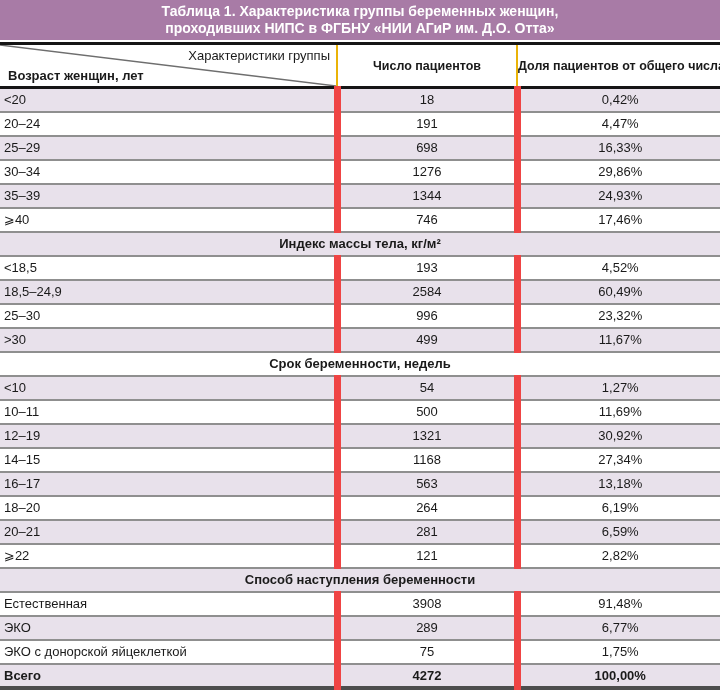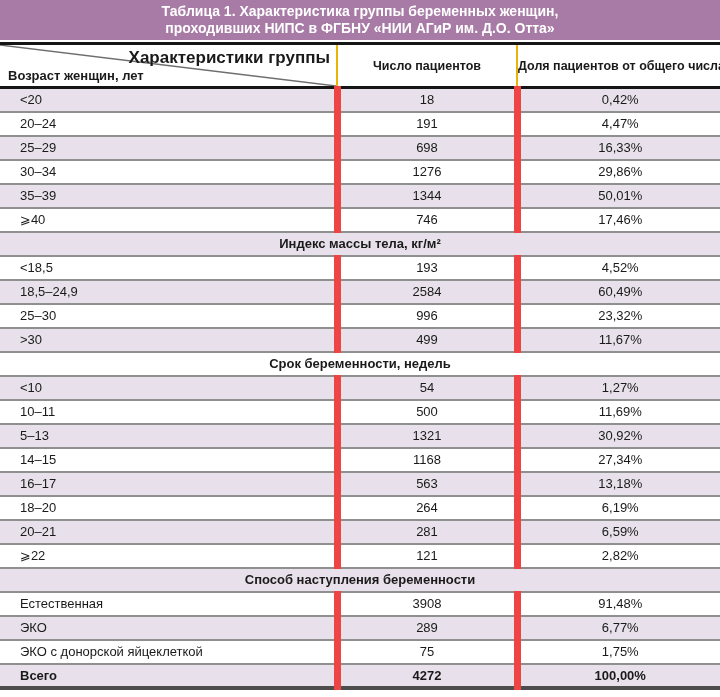--- a/index.html
+++ b/index.html
@@ -34,33 +34,33 @@
     border-bottom:3px solid #151515;
     background:#ffffff;
     font-weight:bold;font-size:12.5px;
     text-align:center;vertical-align:middle;
     white-space:nowrap;overflow:hidden;
     padding:0;
   }
   tr.head-row th{border-left:2px solid #eab308;}
   .diag-cell{position:relative;}
   .diag-svg{position:absolute;left:0;top:0;width:100%;height:100%;display:block;}
-  .diag-top{position:absolute;top:3px;right:6px;font-weight:bold;font-size:17px;}
+  .diag-top{position:absolute;top:3px;right:6px;font-weight:normal;font-size:13px;}
   .diag-bottom{position:absolute;bottom:3px;left:8px;font-weight:bold;font-size:13px;}
   
   tbody td{
     height:24px;
     box-sizing:border-box;
     font-size:13px;
     border-top:2px solid #8f8f8f;
     padding:0;
     vertical-align:middle;
     background:#ffffff;
   }
-  td.cell-label{text-align:left;padding-left:20px;}
+  td.cell-label{text-align:left;padding-left:4px;}
   td.cell-count,td.cell-share{text-align:center;border-left:7px solid #ef4444;}
   tr.alt td{background:var(--rowalt,#e8e1eb);}
   td.section-cell{
     text-align:center;font-weight:bold;
   }
   tr.bold td{font-weight:bold;}
 </style>
 </head>
 <body>
 
@@ -106,21 +106,21 @@
         <td class="cell-share">16,33%</td>
       </tr>
       <tr>
         <td class="cell-label">30–34</td>
         <td class="cell-count">1276</td>
         <td class="cell-share">29,86%</td>
       </tr>
       <tr class="alt">
         <td class="cell-label">35–39</td>
         <td class="cell-count">1344</td>
-        <td class="cell-share">50,01%</td>
+        <td class="cell-share">24,93%</td>
       </tr>
       <tr>
         <td class="cell-label">⩾40</td>
         <td class="cell-count">746</td>
         <td class="cell-share">17,46%</td>
       </tr>
       <tr class="alt">
         <td colspan="3" class="section-cell">Индекс массы тела, кг/м²</td>
       </tr>
       <tr>
@@ -150,21 +150,21 @@
         <td class="cell-label">&lt;10</td>
         <td class="cell-count">54</td>
         <td class="cell-share">1,27%</td>
       </tr>
       <tr>
         <td class="cell-label">10–11</td>
         <td class="cell-count">500</td>
         <td class="cell-share">11,69%</td>
       </tr>
       <tr class="alt">
-        <td class="cell-label">5–13</td>
+        <td class="cell-label">12–19</td>
         <td class="cell-count">1321</td>
         <td class="cell-share">30,92%</td>
       </tr>
       <tr>
         <td class="cell-label">14–15</td>
         <td class="cell-count">1168</td>
         <td class="cell-share">27,34%</td>
       </tr>
       <tr class="alt">
         <td class="cell-label">16–17</td>

